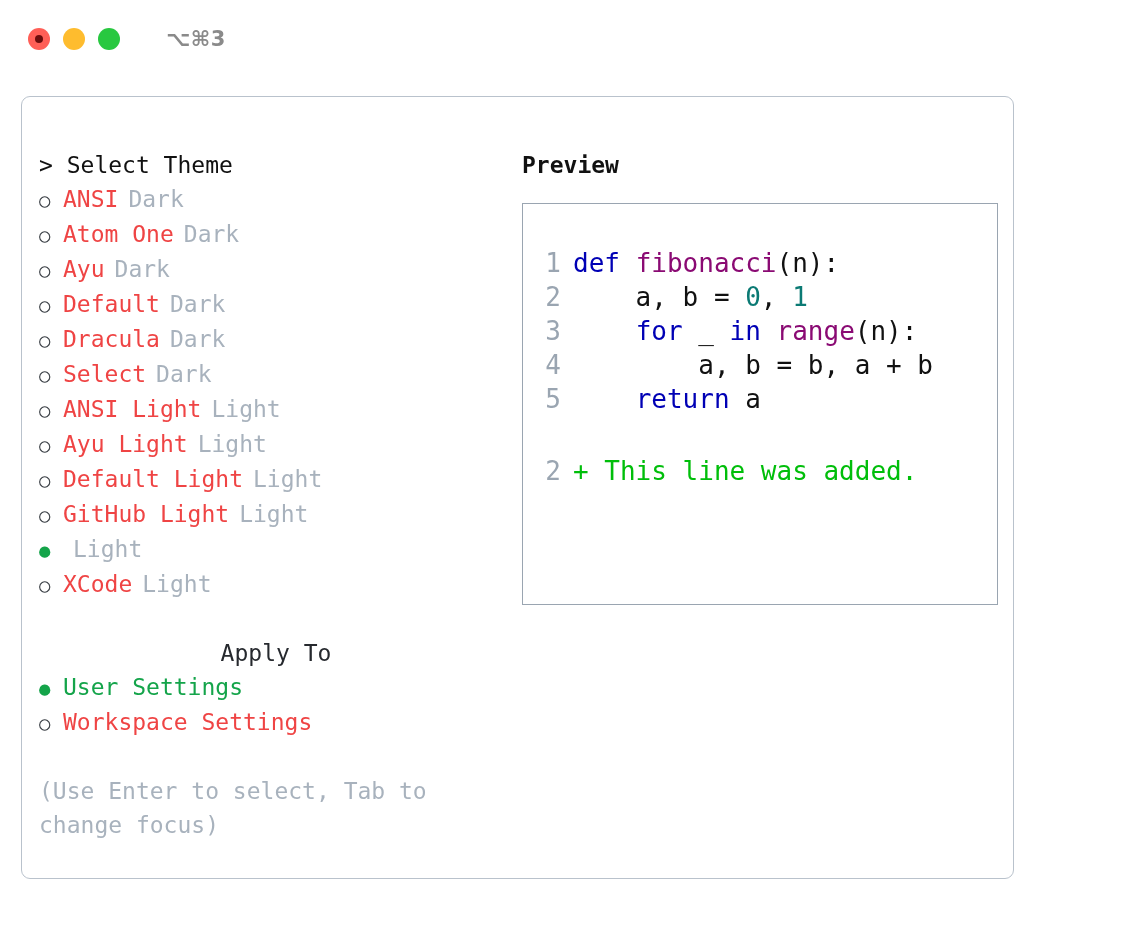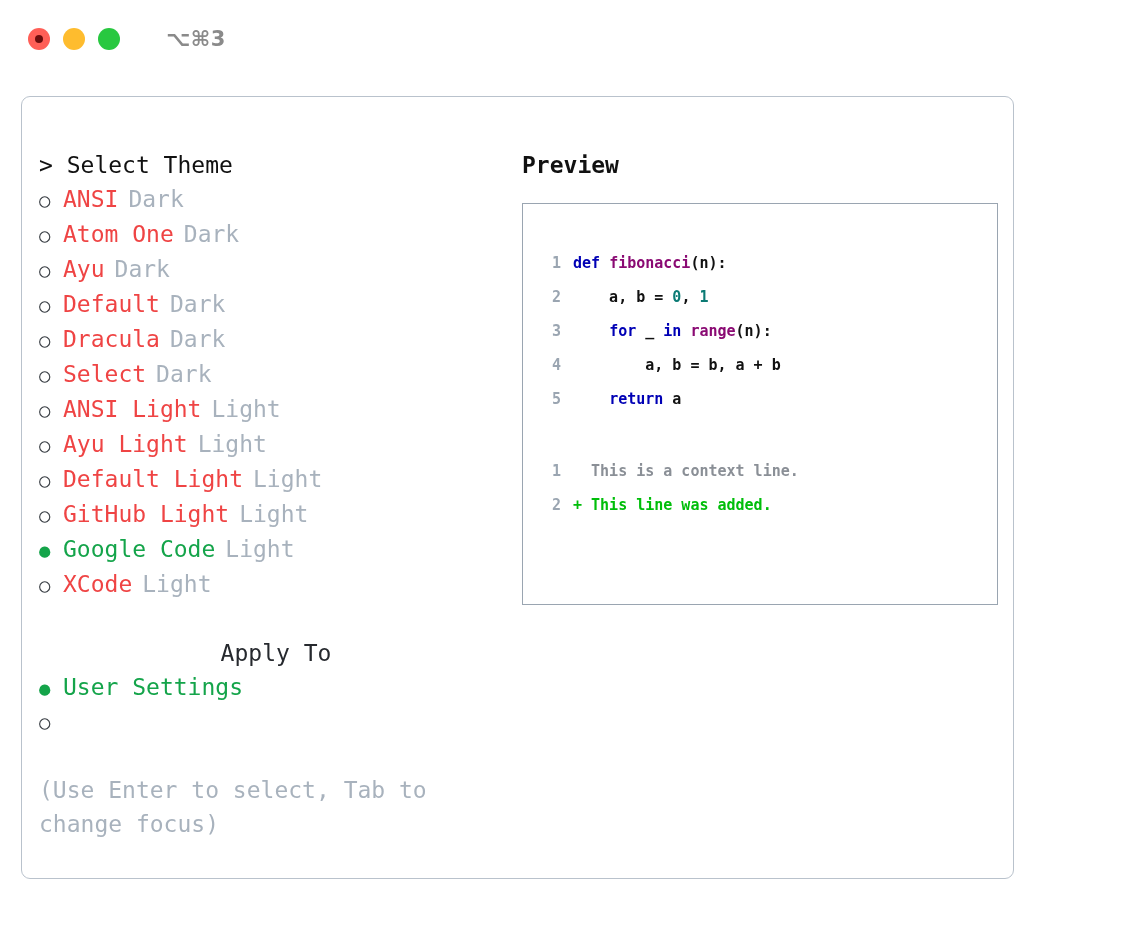--- a/index.html
+++ b/index.html
@@ -161,24 +161,23 @@
   .preview-box {
     margin-top: 21px;
     width: 476px;
     height: 402px;
     border: 1.5px solid #9aa5b1;
     box-sizing: border-box;
     background: #ffffff;
     padding: 42px 0 0 18px;
   }
   .code-line {
-    font-size: 15px;
-    line-height: 34px;
-    white-space: pre;
-    font-weight: bold;
+    font-size: 26px;
+    line-height: 34px;
+    white-space: pre;
   }
   .ln {
     display: inline-block;
     width: 20px;
     text-align: right;
     color: #9aa5b1;
     margin-right: 12px;
   }
   .kw   { color: #0000b5; }
   .fn   { color: #8a0a73; }
@@ -214,50 +213,49 @@
             <li class="row"><span class="bullet">○</span><span class="row-label">ANSI</span><span class="row-tag">Dark</span></li>
             <li class="row"><span class="bullet">○</span><span class="row-label">Atom One</span><span class="row-tag">Dark</span></li>
             <li class="row"><span class="bullet">○</span><span class="row-label">Ayu</span><span class="row-tag">Dark</span></li>
             <li class="row"><span class="bullet">○</span><span class="row-label">Default</span><span class="row-tag">Dark</span></li>
             <li class="row"><span class="bullet">○</span><span class="row-label">Dracula</span><span class="row-tag">Dark</span></li>
             <li class="row"><span class="bullet">○</span><span class="row-label">Select</span><span class="row-tag">Dark</span></li>
             <li class="row"><span class="bullet">○</span><span class="row-label">ANSI Light</span><span class="row-tag">Light</span></li>
             <li class="row"><span class="bullet">○</span><span class="row-label">Ayu Light</span><span class="row-tag">Light</span></li>
             <li class="row"><span class="bullet">○</span><span class="row-label">Default Light</span><span class="row-tag">Light</span></li>
             <li class="row"><span class="bullet">○</span><span class="row-label">GitHub Light</span><span class="row-tag">Light</span></li>
-            <li class="row selected"><span class="bullet on">●</span><span class="row-label">Google Code</span><span class="row-tag">Light</span></li>
+            <li class="row selected"><span class="bullet on">●</span><span class="row-tag">Light</span></li>
             <li class="row"><span class="bullet">○</span><span class="row-label">XCode</span><span class="row-tag">Light</span></li>
           </ul>
 
         <div class="spacer-sm"></div>
 
         <div class="apply-title">Apply To</div>
 
         <ul class="list" id="apply-list">
             <li class="row selected"><span class="bullet on">●</span><span class="row-label">User Settings</span></li>
-            <li class="row"><span class="bullet">○</span></li>
+            <li class="row"><span class="bullet">○</span><span class="row-label">Workspace Settings</span></li>
           </ul>
 
         <div class="hint">(Use Enter to select, Tab to change focus)</div>
       </div>
 
       <div class="right-col">
         <div class="preview-title">Preview</div>
 
         <div class="preview-box">
           <div id="code-block">
               <div class="code-line"><span class="ln">1</span><span class="kw">def</span><span class="pl"> </span><span class="fn">fibonacci</span><span class="pl">(n):</span></div>
               <div class="code-line"><span class="ln">2</span><span class="pl">    a, b = </span><span class="num">0</span><span class="pl">, </span><span class="num">1</span></div>
               <div class="code-line"><span class="ln">3</span><span class="pl">    </span><span class="kw">for</span><span class="pl"> _ </span><span class="kw">in</span><span class="pl"> </span><span class="fn">range</span><span class="pl">(n):</span></div>
               <div class="code-line"><span class="ln">4</span><span class="pl">        a, b = b, a + b</span></div>
               <div class="code-line"><span class="ln">5</span><span class="pl">    </span><span class="kw">return</span><span class="pl"> a</span></div>
             </div>
           <div class="diff-gap"></div>
           <div id="diff-block">
-              <div class="code-line"><span class="ln">1</span><span class="ctx"> </span><span class="ctx"> This is a context line.</span></div>
               <div class="code-line"><span class="ln">2</span><span class="add">+</span><span class="add"> This line was added.</span></div>
             </div>
         </div>
       </div>
 
     </div>
   </div>
 </div>
 
 </body></html>

